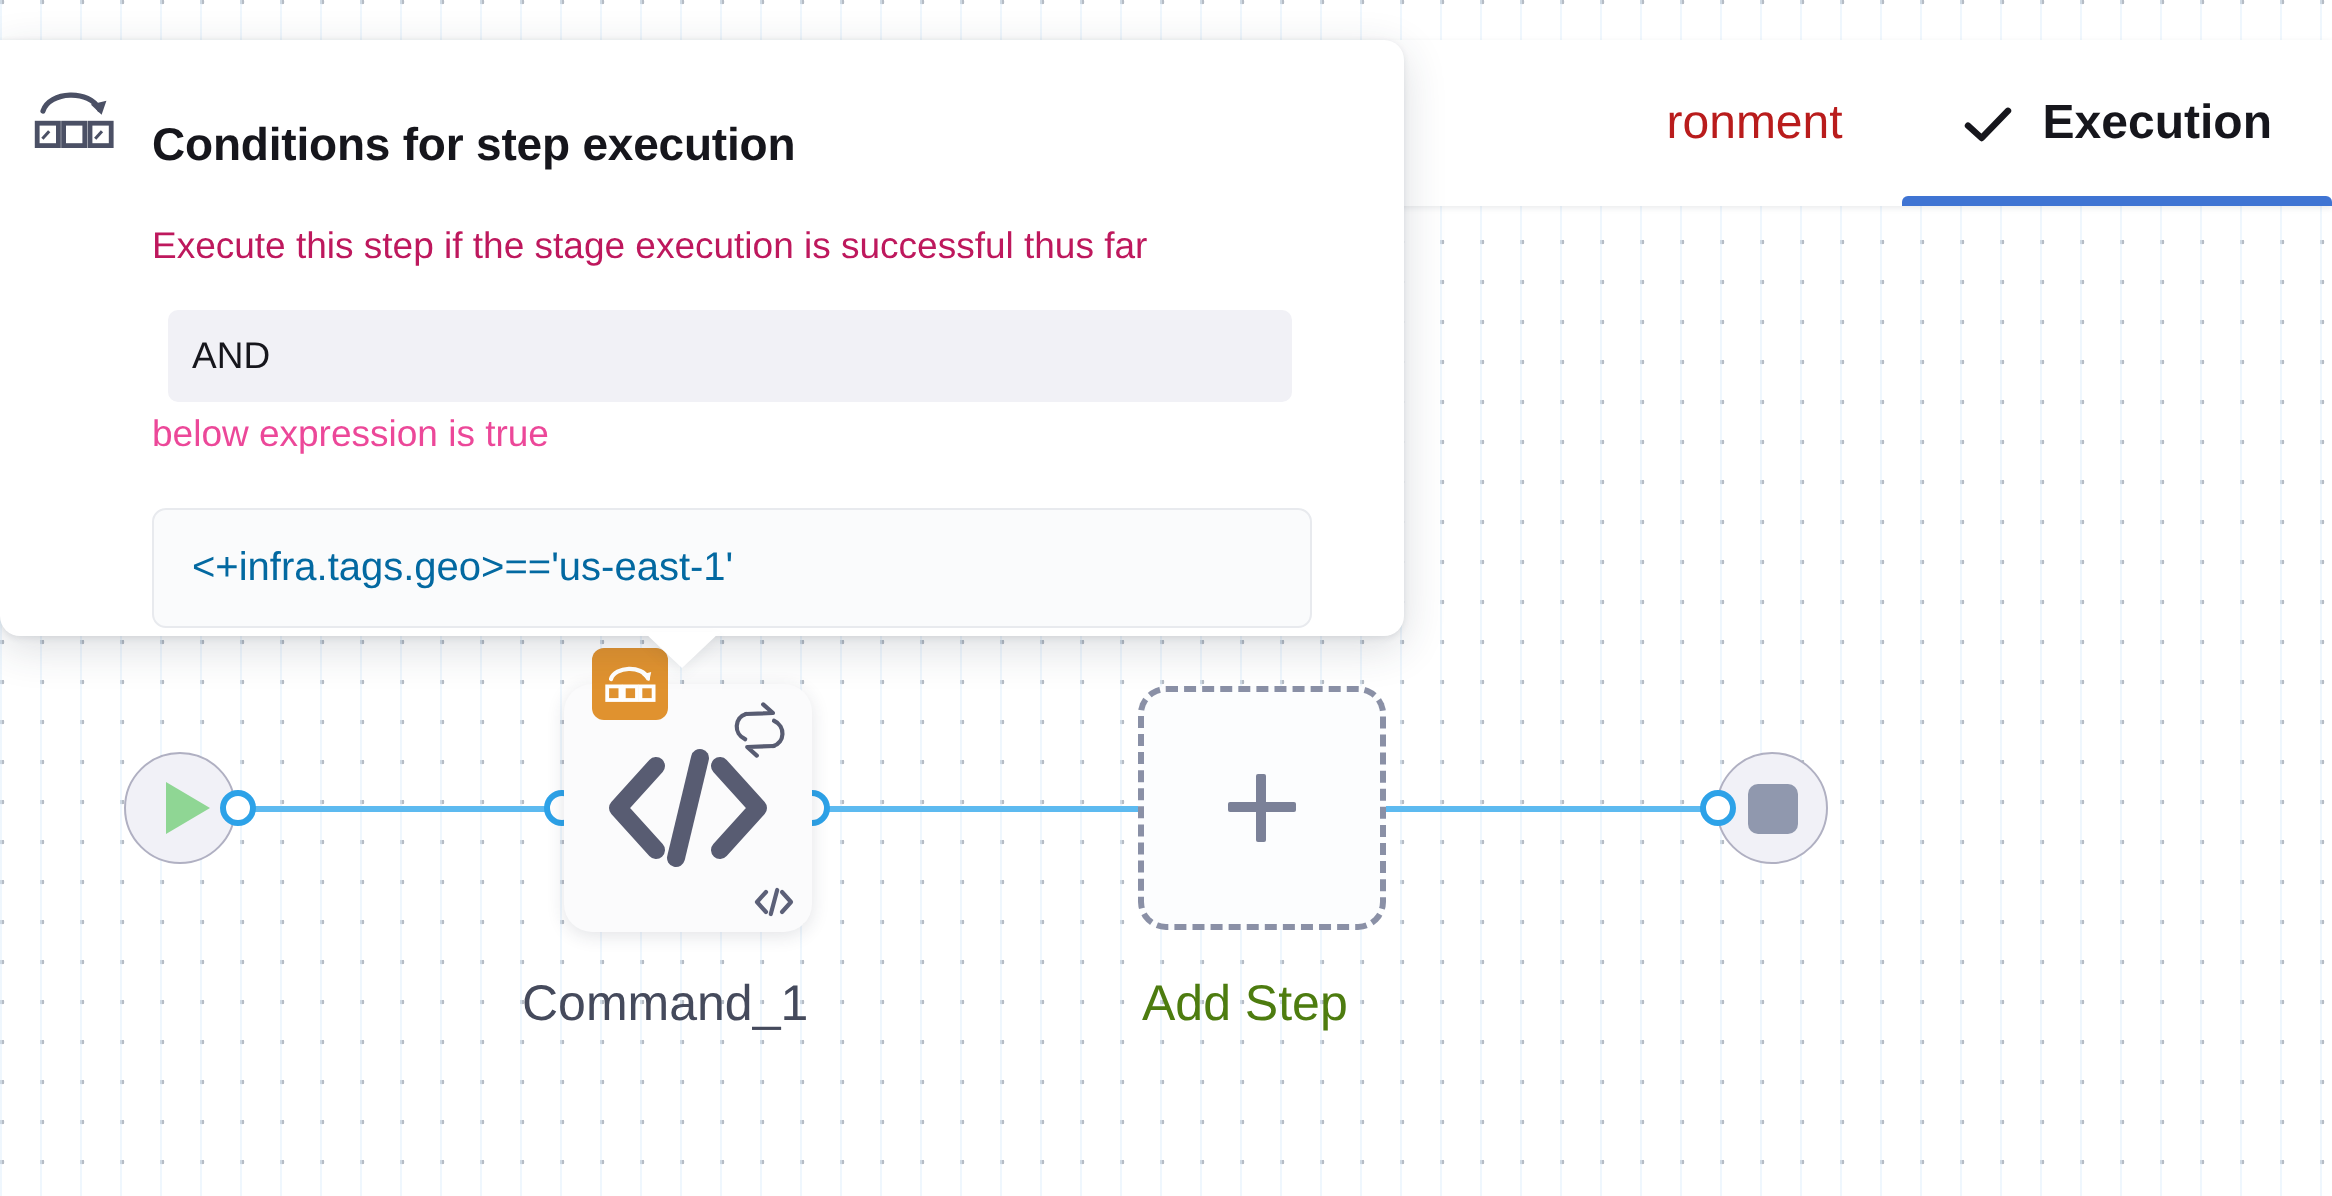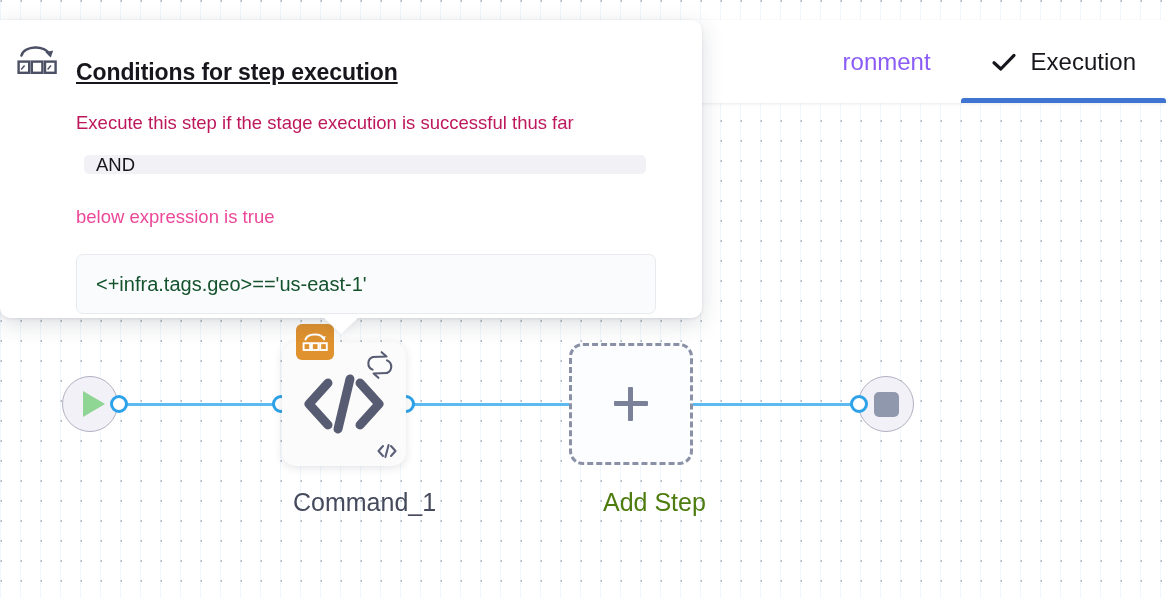--- a/index.html
+++ b/index.html
@@ -52,26 +52,26 @@
     display: flex;
     align-items: center;
   }
   .tab {
     height: 83px;
     display: flex;
     align-items: center;
     gap: 14px;
     padding: 0 30px;
     font-size: 24px;
-    color: #8b5cf6;
+    color: #b91c1c;
     position: relative;
     cursor: pointer;
     white-space: nowrap;
   }
-  .tab.is-active { color: #16161c; }
+  .tab.is-active { color: #16161c; font-weight: bold; }
   .tab.is-active::after {
     content: "";
     position: absolute;
     left: 0; right: 0; bottom: 0;
     height: 5px;
     background: #3f74d3;
     border-radius: 3px 3px 0 0;
   }
   .tab-check { width: 26px; height: 20px; display: block; flex: none; }
 
@@ -107,35 +107,34 @@
     height: 38px;
   }
   .tt-title {
     position: absolute;
     left: 76px;
     top: 39px;
     font-size: 23px;
     font-weight: bold;
     color: #16161c;
     letter-spacing: -0.1px;
-    text-decoration: underline;
   }
   .tt-line1 {
     position: absolute;
     left: 76px;
     top: 92px;
     font-size: 18.5px;
     color: #be185d;
   }
   .tt-and {
     position: absolute;
     left: 84px;
     top: 135px;
     width: 562px;
-    height: 19px;
+    height: 46px;
     background: #f1f1f6;
     border-radius: 5px;
     display: flex;
     align-items: center;
     padding-left: 12px;
     font-size: 18.5px;
     color: #16161c;
   }
   .tt-line2 {
     position: absolute;
@@ -150,21 +149,21 @@
     top: 234px;
     width: 580px;
     height: 60px;
     background: #fafbfc;
     border: 1px solid #e8eaee;
     border-radius: 7px;
     display: flex;
     align-items: center;
     padding-left: 19px;
     font-size: 20px;
-    color: #14532d;
+    color: #0369a1;
   }
 
   
   .flow { position: absolute; left: 0; top: 0; width: 1166px; height: 598px; }
 
   .edge {
     position: absolute;
     height: 3px;
     background: #5dbaf0;
     top: 403px;
@@ -259,21 +258,20 @@
     bottom: 6px;
     width: 22px;
     height: 18px;
   }
   .node-label {
     position: absolute;
     top: 488px;
     font-size: 25px;
     color: #454a5c;
     white-space: nowrap;
-    margin-left: 32px;
   }
   .label-command { left: 261px; }
   .label-addstep { left: 571px; color: #4d7c0f; }
 
   .add-step {
     position: absolute;
     left: 569px;
     top: 343px;
     width: 124px;
     height: 122px;

